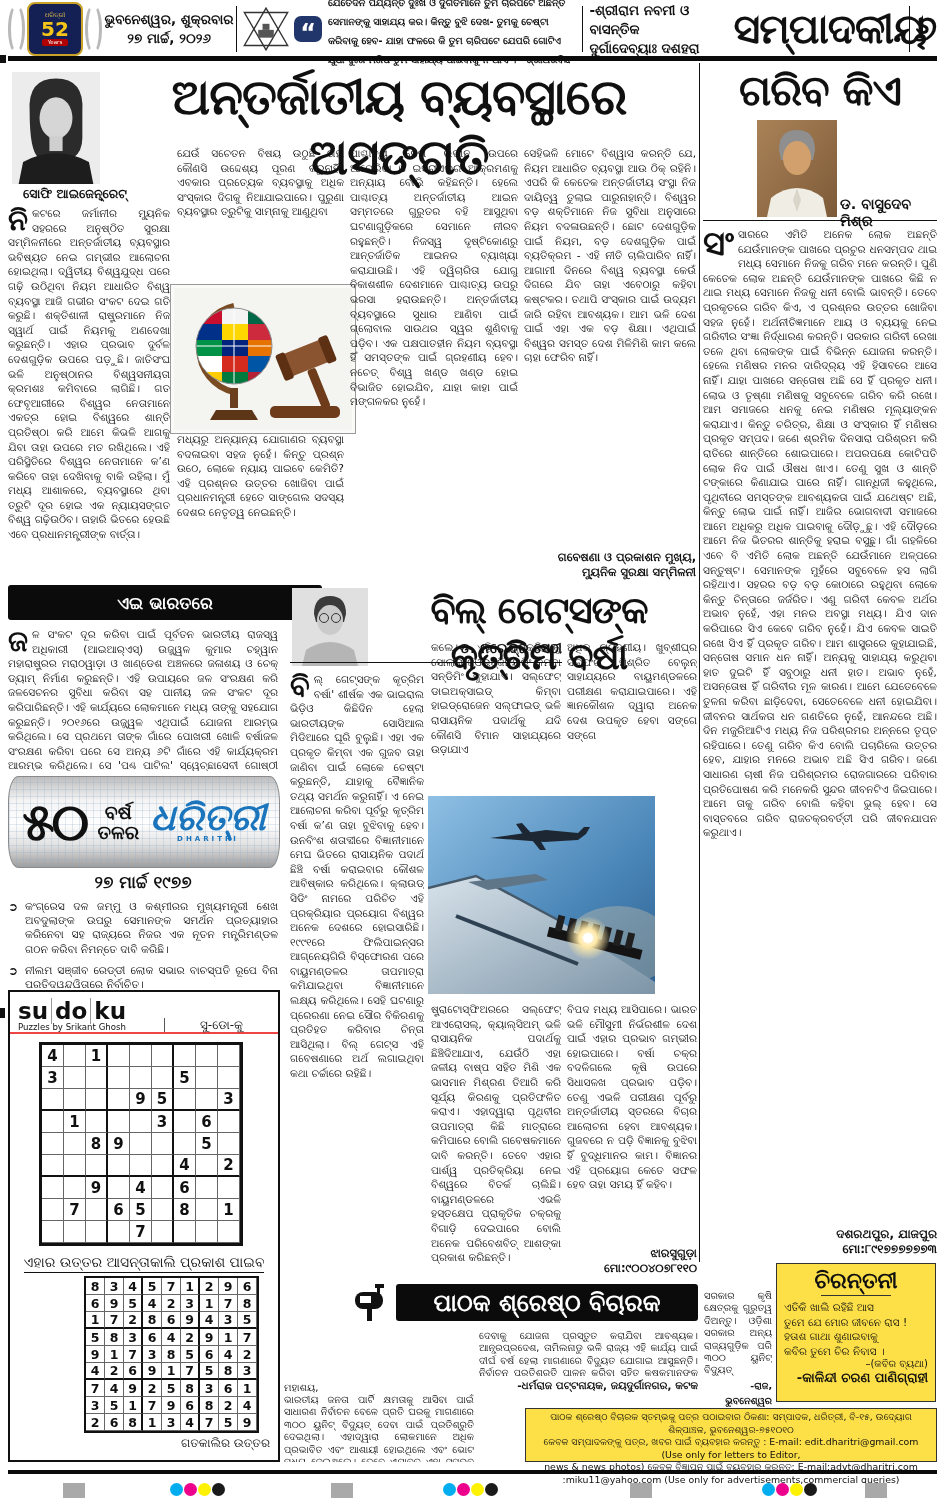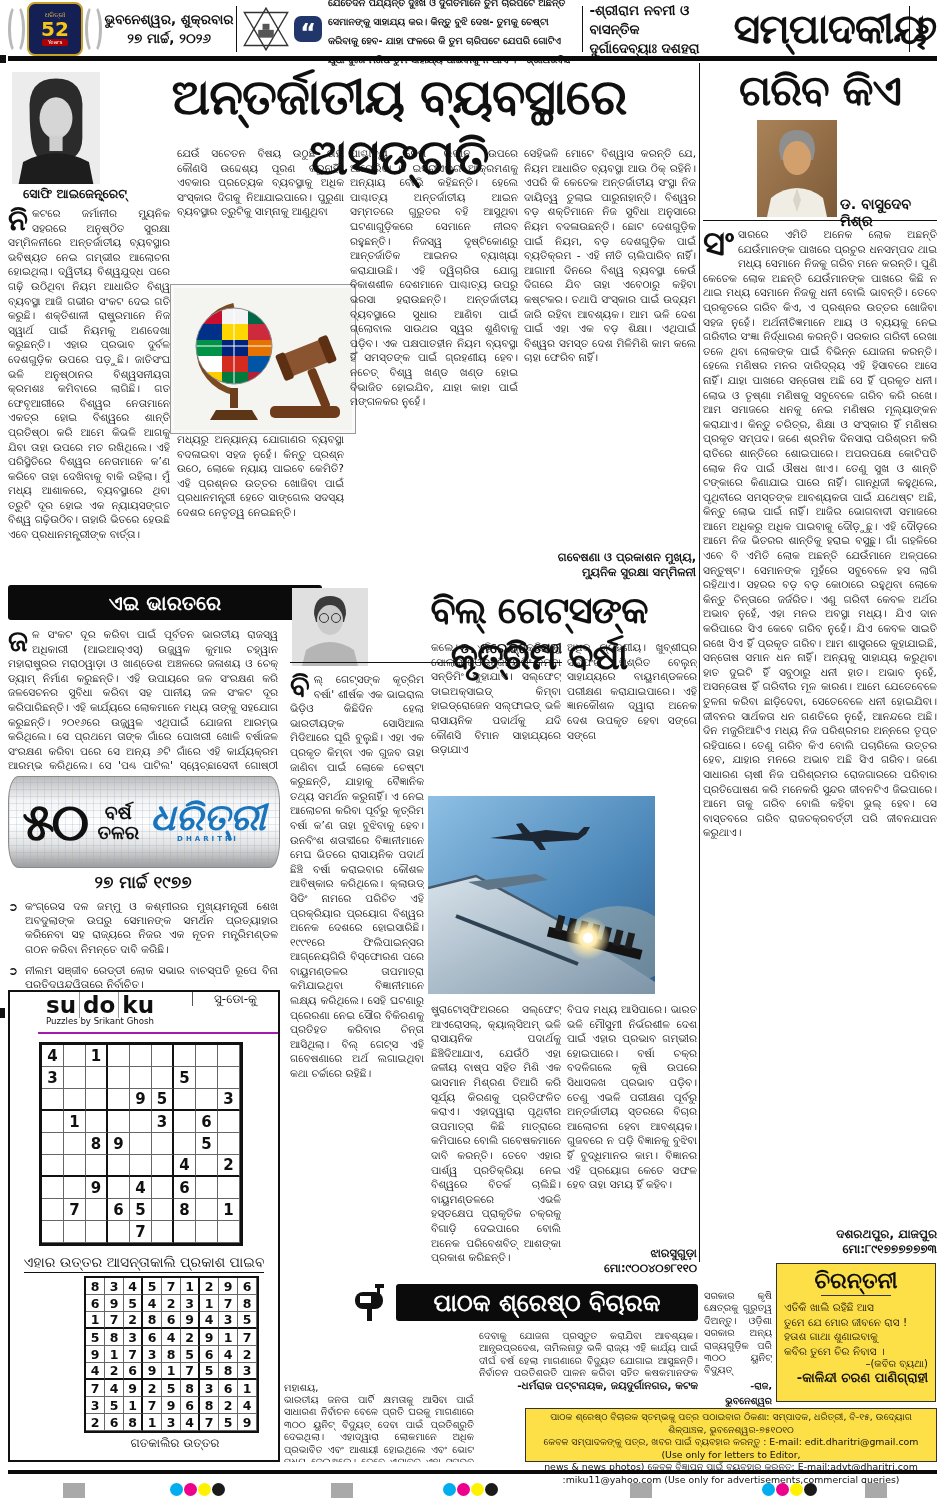--- a/index.html
+++ b/index.html
@@ -36,37 +36,37 @@
       linear-gradient(180deg,#bdbdbd,#f4f4f4 26%,#ffffff 52%,#e2e2e2 75%,#9e9e9e);
       border:1px solid #8a8a8a;border-radius:10px/26px;display:flex;align-items:center;justify-content:center;gap:6px;}
   .fy-num{font-weight:bold;font-size:52px;letter-spacing:-3px;}
   .fy-label{font-weight:bold;font-size:19px;line-height:20px;width:52px;text-align:center;}
   .fy-brand{font-weight:bold;font-style:italic;font-size:37px;color:#1b75bc;line-height:34px;text-align:center;}
   .fy-brand small{display:block;font-style:normal;font-size:7px;letter-spacing:3px;line-height:8px;}
   .fy-item{position:relative;padding-left:17px;font-size:10.8px;line-height:14.2px;text-align:justify;margin-bottom:7px;}
   .fy-item .bullet{position:absolute;left:0;top:0;font-size:12px;font-weight:bold;}
   
   .sudoku-box{border:2px solid #111;background:#fff;}
-  .sd-head{display:flex;align-items:flex-start;border-bottom:2px solid #a21caf;height:40px;margin-left:28px;}
+  .sd-head{display:flex;align-items:flex-end;border-bottom:2px solid #ef4444;height:40px;}
   .sd-logo{flex:0 0 146px;padding:2px 0 0 8px;}
   .sd-logo .word{font-weight:bold;font-size:23px;line-height:22px;letter-spacing:0;}
   .sd-logo .word span{border-left:1.5px solid #999;padding:0 3px;}
   .sd-logo .word span:first-child{border-left:none;padding-left:0;}
   .sd-byline{font-size:8.6px;line-height:10px;}
   .sd-odia{flex:1;border-left:1.5px solid #555;display:flex;align-items:center;justify-content:center;font-weight:normal;font-size:12px;}
   .sgrid{display:grid;grid-template-columns:repeat(9,22px);grid-auto-rows:22px;border:3px solid #111;width:max-content;}
   .sgrid .scell{border-right:1px solid #666;border-bottom:1px solid #666;display:flex;align-items:center;justify-content:center;font-weight:bold;font-size:15px;}
   .sgrid .scell.br{border-right:2.5px solid #111;}
   .sgrid .scell.bb{border-bottom:2.5px solid #111;}
   .sgrid.small{grid-template-columns:repeat(9,19px);grid-auto-rows:17px;border-width:2.5px;}
   .sgrid.small .scell{font-size:12.5px;}
   .sd-note{font-size:14px;text-align:center;}
   .sd-note span{border-bottom:1px solid #111;padding-bottom:2px;}
   .sd-instr{font-size:9.6px;line-height:12.6px;text-align:right;}
-  .sd-cap{font-size:12px;text-align:center;}
+  .sd-cap{font-size:12px;text-align:right;}
   
   .box{border:1.5px solid #333;background:#fde047;}
   .chir-title{font-weight:bold;font-size:22px;text-align:center;line-height:26px;}
   .chir-rule{width:70px;height:1px;background:#333;margin:1px auto 4px;}
   .poem-line{font-size:10.5px;line-height:14.5px;}
   .contact{font-size:9.4px;line-height:12.6px;text-align:center;}
   
   .regsq{width:22px;height:15px;background:#a9a9a9;}
   .cmyk{display:flex;gap:1px;}
   .cmyk i{width:13px;height:13px;border-radius:50%;display:block;}
@@ -204,21 +204,21 @@
   <div class="abs" style="left:840px;top:196px;width:97px;font-weight:bold;font-size:14.5px;">ଡ. ବାସୁଦେବ ମିଶ୍ର</div>
   <div class="abs hline" style="left:703px;top:220px;width:234px;"></div>
   <div class="abs bt" style="left:703px;top:227px;width:234px;height:996px;">
     <span class="dc-big">ସଂ</span><span>ସାରରେ ଏମିତି ଅନେକ ଲୋକ ଅଛନ୍ତି ଯେଉଁମାନଙ୍କ ପାଖରେ ପ୍ରଚୁର ଧନସମ୍ପଦ ଥାଇ ମଧ୍ୟ ସେମାନେ ନିଜକୁ ଗରିବ ମନେ କରନ୍ତି। ପୁଣି କେତେକ ଲୋକ ଅଛନ୍ତି ଯେଉଁମାନଙ୍କ ପାଖରେ କିଛି ନ ଥାଇ ମଧ୍ୟ ସେମାନେ ନିଜକୁ ଧନୀ ବୋଲି ଭାବନ୍ତି। ତେବେ ପ୍ରକୃତରେ ଗରିବ କିଏ, ଏ ପ୍ରଶ୍ନର ଉତ୍ତର ଖୋଜିବା ସହଜ ନୁହେଁ। ଅର୍ଥନୀତିଜ୍ଞମାନେ ଆୟ ଓ ବ୍ୟୟକୁ ନେଇ ଗରିବୀର ସଂଜ୍ଞା ନିର୍ଦ୍ଧାରଣ କରନ୍ତି। ସରକାର ଗରିବୀ ରେଖା ତଳେ ଥିବା ଲୋକଙ୍କ ପାଇଁ ବିଭିନ୍ନ ଯୋଜନା କରନ୍ତି। ହେଲେ ମଣିଷର ମନର ଦାରିଦ୍ର୍ୟ ଏହି ହିସାବରେ ଆସେ ନାହିଁ। ଯାହା ପାଖରେ ସନ୍ତୋଷ ଅଛି ସେ ହିଁ ପ୍ରକୃତ ଧନୀ। ଲୋଭ ଓ ତୃଷ୍ଣା ମଣିଷକୁ ସବୁବେଳେ ଗରିବ କରି ରଖେ। ଆମ ସମାଜରେ ଧନକୁ ନେଇ ମଣିଷର ମୂଲ୍ୟାଙ୍କନ କରାଯାଏ। କିନ୍ତୁ ଚରିତ୍ର, ଶିକ୍ଷା ଓ ସଂସ୍କାର ହିଁ ମଣିଷର ପ୍ରକୃତ ସମ୍ପଦ। ଜଣେ ଶ୍ରମିକ ଦିନସାରା ପରିଶ୍ରମ କରି ରାତିରେ ଶାନ୍ତିରେ ଶୋଇପାରେ। ଅପରପକ୍ଷେ କୋଟିପତି ଲୋକ ନିଦ ପାଇଁ ଔଷଧ ଖାଏ। ତେଣୁ ସୁଖ ଓ ଶାନ୍ତି ଟଙ୍କାରେ କିଣାଯାଇ ପାରେ ନାହିଁ। ଗାନ୍ଧିଜୀ କହୁଥିଲେ, ପୃଥିବୀରେ ସମସ୍ତଙ୍କ ଆବଶ୍ୟକତା ପାଇଁ ଯଥେଷ୍ଟ ଅଛି, କିନ୍ତୁ ଲୋଭ ପାଇଁ ନାହିଁ। ଆଜିର ଭୋଗବାଦୀ ସମାଜରେ ଆମେ ଅଧିକରୁ ଅଧିକ ପାଇବାକୁ ଦୌଡ଼ୁଛୁ। ଏହି ଦୌଡ଼ରେ ଆମେ ନିଜ ଭିତରର ଶାନ୍ତିକୁ ହରାଇ ବସୁଛୁ। ଗାଁ ଗହଳିରେ ଏବେ ବି ଏମିତି ଲୋକ ଅଛନ୍ତି ଯେଉଁମାନେ ଅଳ୍ପରେ ସନ୍ତୁଷ୍ଟ। ସେମାନଙ୍କ ମୁହଁରେ ସବୁବେଳେ ହସ ଲାଗି ରହିଥାଏ। ସହରର ବଡ଼ ବଡ଼ କୋଠାରେ ରହୁଥିବା ଲୋକେ କିନ୍ତୁ ଚିନ୍ତାରେ ଜର୍ଜରିତ। ଏଣୁ ଗରିବୀ କେବଳ ଅର୍ଥର ଅଭାବ ନୁହେଁ, ଏହା ମନର ଅବସ୍ଥା ମଧ୍ୟ। ଯିଏ ଦାନ କରିପାରେ ସିଏ କେବେ ଗରିବ ନୁହେଁ। ଯିଏ କେବଳ ସାଇତି ରଖେ ସିଏ ହିଁ ପ୍ରକୃତ ଗରିବ। ଆମ ଶାସ୍ତ୍ରରେ କୁହାଯାଇଛି, ସନ୍ତୋଷ ସମାନ ଧନ ନାହିଁ। ଅନ୍ୟକୁ ସାହାଯ୍ୟ କରୁଥିବା ହାତ ଦୁଇଟି ହିଁ ସବୁଠାରୁ ଧନୀ ହାତ। ଅଭାବ ନୁହେଁ, ଅସନ୍ତୋଷ ହିଁ ଗରିବୀର ମୂଳ କାରଣ। ଆମେ ଯେତେବେଳେ ତୁଳନା କରିବା ଛାଡ଼ିଦେବା, ସେତେବେଳେ ଧନୀ ହୋଇଯିବା। ଜୀବନର ସାର୍ଥକତା ଧନ ଗଣତିରେ ନୁହେଁ, ଆନନ୍ଦରେ ଅଛି। ଦିନ ମଜୁରିଆଟିଏ ମଧ୍ୟ ନିଜ ପରିଶ୍ରମର ଅନ୍ନରେ ତୃପ୍ତ ରହିପାରେ। ତେଣୁ ଗରିବ କିଏ ବୋଲି ପଚାରିଲେ ଉତ୍ତର ହେବ, ଯାହାର ମନରେ ଅଭାବ ଅଛି ସିଏ ଗରିବ। ଜଣେ ସାଧାରଣ ଚାଷୀ ନିଜ ପରିଶ୍ରମର ରୋଜଗାରରେ ପରିବାର ପ୍ରତିପୋଷଣ କରି ମନେକରି ସୁନ୍ଦର ଜୀବନଟିଏ ଜିଇପାରେ। ଆମେ ତାକୁ ଗରିବ ବୋଲି କହିବା ଭୁଲ୍ ହେବ। ସେ ବାସ୍ତବରେ ଗରିବ ରାଜଚକ୍ରବର୍ତ୍ତୀ ପରି ଜୀବନଯାପନ କରୁଥାଏ।</span>
   </div>
   <div class="abs sig" style="left:780px;top:1227px;width:157px;font-size:12px;">
     <div>ଦଶରଥପୁର, ଯାଜପୁର</div>
     <div>ମୋ:୮୯୧୭୭୭୭୭୭୩</div>
   </div>
 
-  <div class="abs banner-black" style="left:8px;top:585px;width:314px;height:35px;font-size:20px;">ଏଇ ଭାରତରେ</div>
+  <div class="abs banner-black" style="left:8px;top:585px;width:314px;height:35px;font-size:17px;">ଏଇ ଭାରତରେ</div>
   <div class="abs bt" style="left:8px;top:627px;width:270px;height:144px;">
     <span class="dc">ଜ</span><span>ଳ ସଂକଟ ଦୂର କରିବା ପାଇଁ ପୂର୍ବତନ ଭାରତୀୟ ରାଜସ୍ୱ ଅଧିକାରୀ (ଆଇଆର୍‌ଏସ୍) ଉଜ୍ଜ୍ୱଳ କୁମାର ଚହ୍ୱାନ ମହାରାଷ୍ଟ୍ରର ମରାଠୱାଡ଼ା ଓ ଖାଣ୍ଡେଶ ଅଞ୍ଚଳରେ ଜଳାଶୟ ଓ ଚେକ୍ ଡ୍ୟାମ୍ ନିର୍ମାଣ କରୁଛନ୍ତି। ଏହି ଉପାୟରେ ଜଳ ସଂରକ୍ଷଣ କରି ଜଳସେଚନର ସୁବିଧା କରିବା ସହ ପାନୀୟ ଜଳ ସଂକଟ ଦୂର କରିପାରିଛନ୍ତି। ଏହି କାର୍ଯ୍ୟରେ ଲୋକମାନେ ମଧ୍ୟ ତାଙ୍କୁ ସହଯୋଗ କରୁଛନ୍ତି। ୨୦୧୬ରେ ଉଜ୍ଜ୍ୱଳ ଏଥିପାଇଁ ଯୋଜନା ଆରମ୍ଭ କରିଥିଲେ। ସେ ପ୍ରଥମେ ତାଙ୍କ ଗାଁରେ ପୋଖରୀ ଖୋଳି ବର୍ଷାଜଳ ସଂରକ୍ଷଣ କରିବା ପରେ ସେ ଅନ୍ୟ ୬ଟି ଗାଁରେ ଏହି କାର୍ଯ୍ୟକ୍ରମ ଆରମ୍ଭ କରିଥିଲେ। ସେ 'ପଣ୍ଢ ପାଟିଲ' ସ୍ୱେଚ୍ଛାସେବୀ ଗୋଷ୍ଠୀ ଗଠନ କରିଛନ୍ତି। ଏଥିରେ ବିଶେଷକରି କୃଷକମାନେ ରହିଛନ୍ତି। ଏହି ଟିମ୍ ୫ଟି ଲେଖା ଗାଁର ଦାୟିତ୍ୱ ନେଇ ଡ୍ୟାମ୍ ମଧ୍ୟ ନିର୍ମାଣ କରୁଛନ୍ତି। ଏବେ ୨୦୪ଟି ଗାଁରେ ୫୦୦ କୋଟି ଲିଟର ଜଳ ସଂରକ୍ଷିତ ହୋଇ ରଖାଯାଇଛି। ଜଳସେଚନର ସୁବିଧା ହେବା ଯୋଗୁ କୃଷକମାନେ ଚାଷରୁ ଅଧିକ ଲାଭ ପାଇପାରୁଛନ୍ତି।</span>
   </div>
 
   <div class="abs scroll" style="left:8px;top:776px;width:270px;height:90px;">
     <span class="fy-num">୫୦</span>
     <span class="fy-label">ବର୍ଷ ତଳର</span>
     <span class="fy-brand"><span>ଧରିତ୍ରୀ</span><small>DHARITRI</small></span>
   </div>
   <div class="abs" style="left:8px;top:872px;width:270px;text-align:center;font-weight:bold;font-size:17px;">୨୭ ମାର୍ଚ୍ଚ ୧୯୭୭</div>

